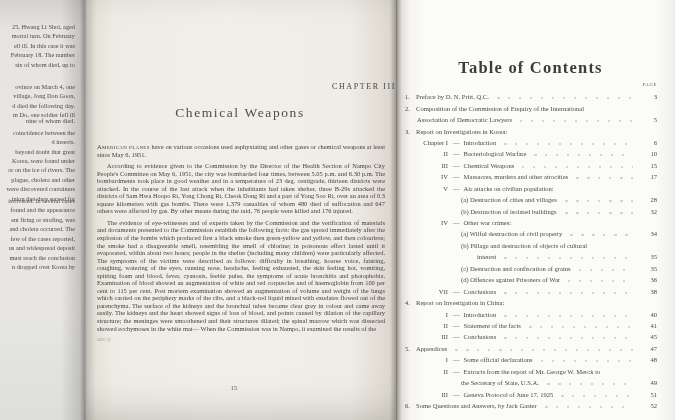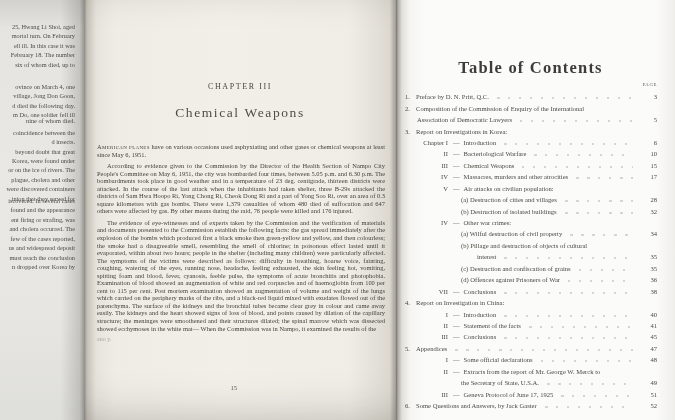--- a/index.html
+++ b/index.html
@@ -21,21 +21,21 @@
   .lp-group{position:absolute;right:9px;text-align:right;}
   .lp-line{white-space:nowrap;}
 
   
   .page-center{
     position:absolute;left:84px;top:0;width:312px;height:420px;overflow:hidden;
     background:linear-gradient(90deg,#8f8c86 0,#c6c2ba 3px,#e6e3db 12px,#efece5 30px,#f2efe9 45%,#f0ede6 85%,#ddd9d1 98%,#a29e97 100%);
     box-shadow:inset 0 -34px 40px -32px rgba(95,92,84,.35), inset 0 22px 30px -26px rgba(130,126,116,.22);
     color:#44423d;
   }
-  .chapter-heading{position:absolute;top:82px;left:0;width:100%;text-align:center;
+  .chapter-heading{position:absolute;top:82px;left:0;width:100%;text-align:right;
     font-size:8px;letter-spacing:1.6px;color:#48463f;}
   .chapter-title{position:absolute;top:105px;left:0;width:100%;text-align:center;
     font-size:13.5px;letter-spacing:1.6px;color:#4f4d46;}
   .body-text{position:absolute;top:143px;left:13px;width:288px;
     font-size:6.45px;line-height:7.55px;text-align:justify;}
   .body-text p{margin:0 0 4px 0;}
   .body-text p.ind{text-indent:10px;}
   .smallcaps{font-variant:small-caps;letter-spacing:.3px;}
   .fragment{font-size:6px;color:#716f68;opacity:.55;text-align:left;}
   .center-pagenum{position:absolute;top:384px;left:0;width:96%;text-align:center;

